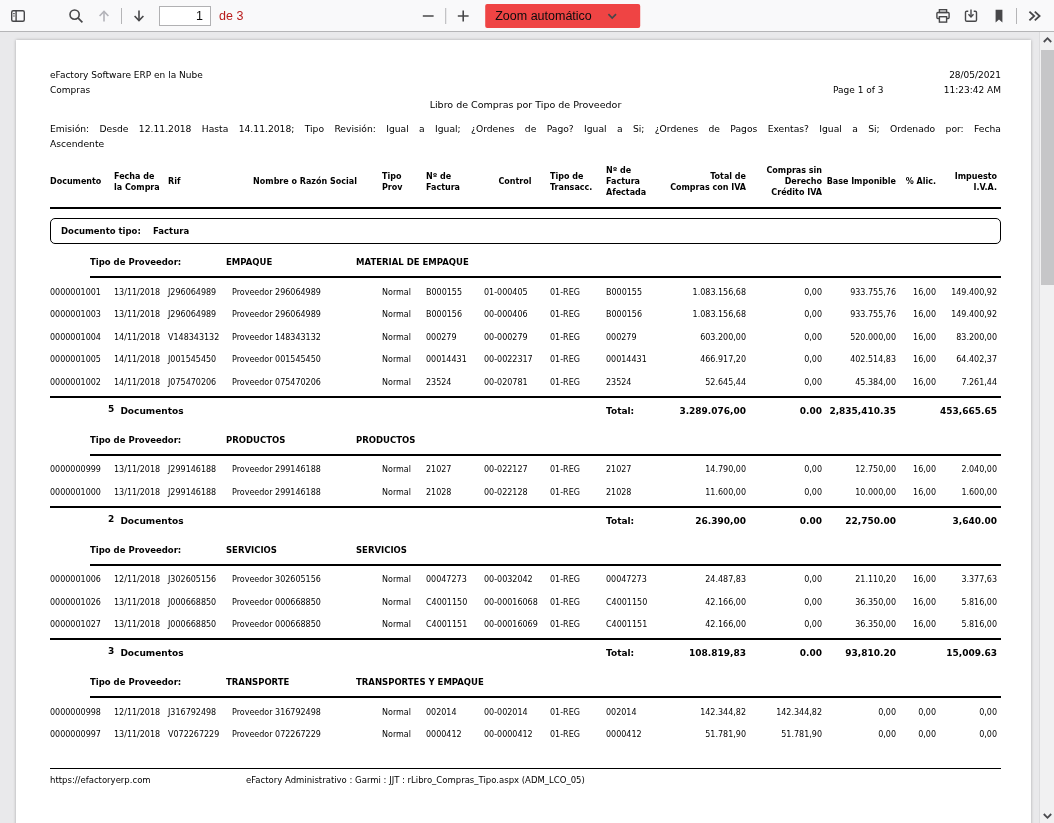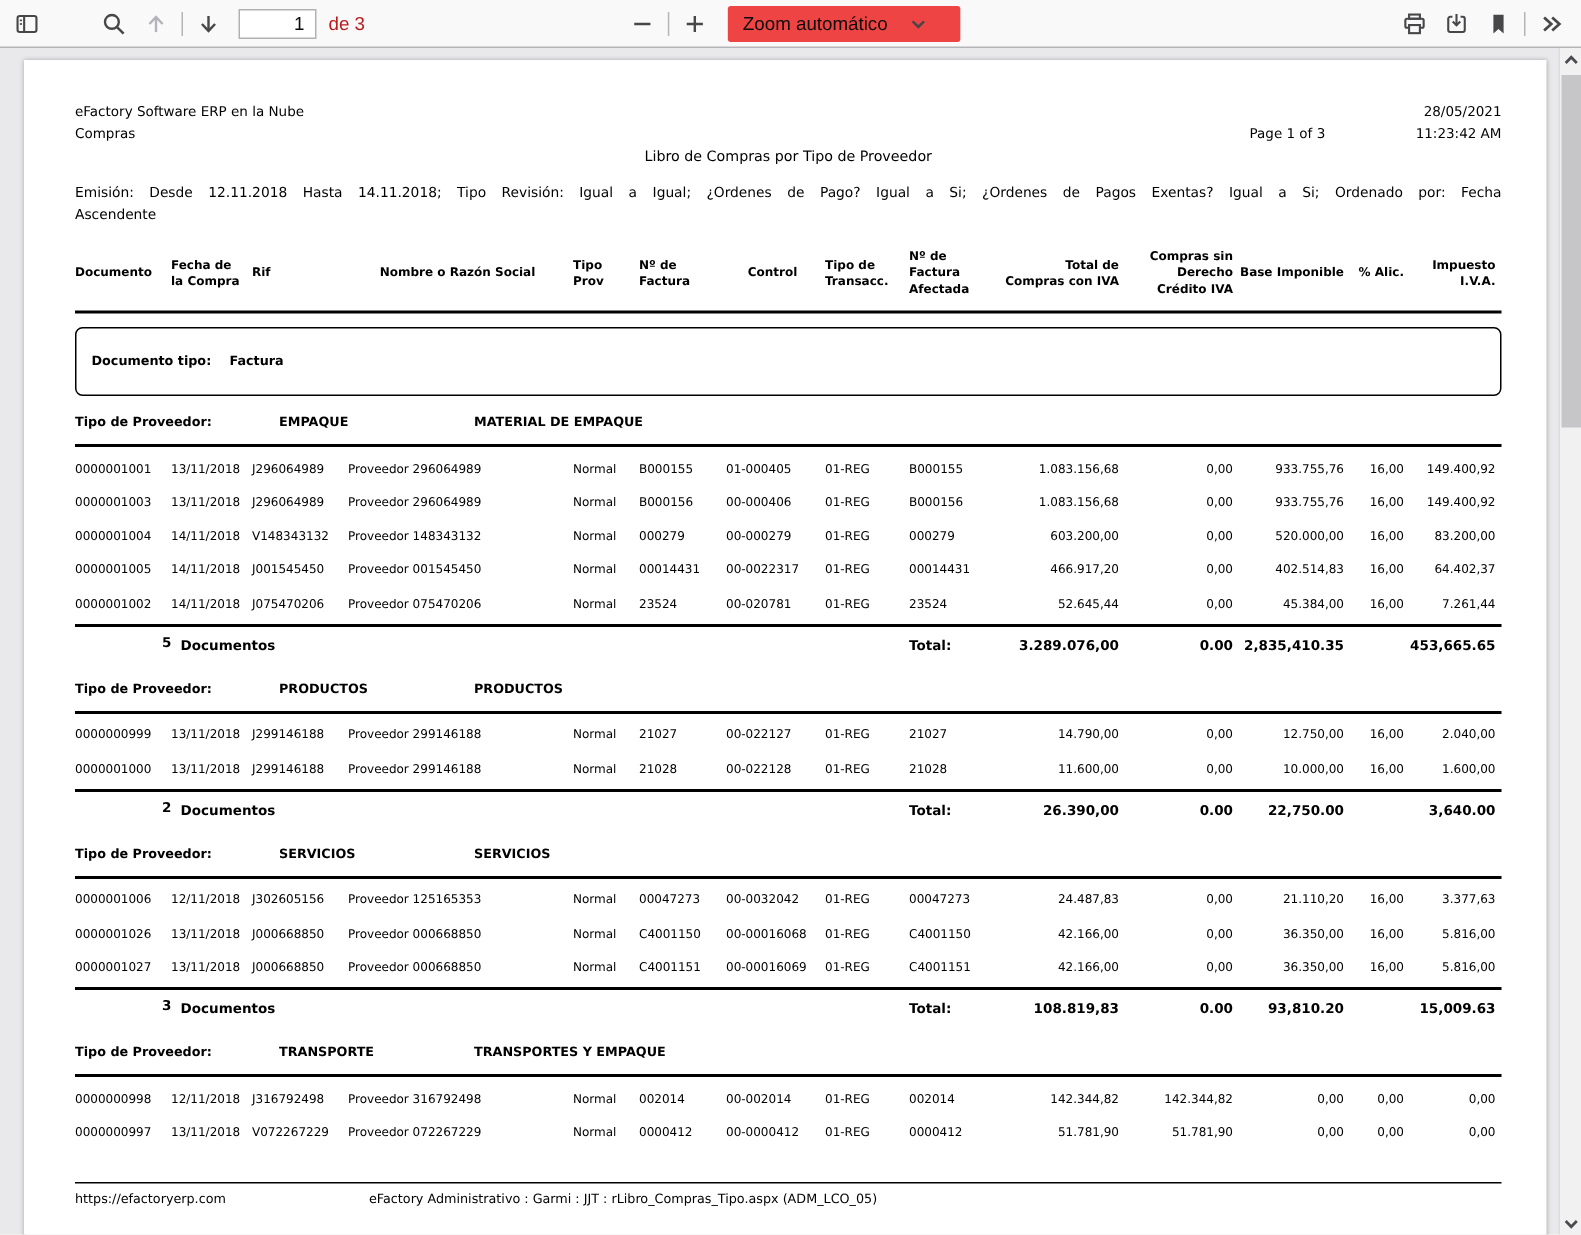--- a/index.html
+++ b/index.html
@@ -62,26 +62,26 @@
   .criteria .l1 { text-align:justify; text-align-last:justify; }
 
   .grid { display:grid; grid-template-columns:64px 54px 64px 150px 44px 58px 66px 56px 64px 80px 76px 74px 40px minmax(0,1fr); }
   .a-l { text-align:left; } .a-c { text-align:center; } .a-r { text-align:right; }
   .cell, .hcell { padding-right:4px; white-space:nowrap; }
   .hcell { white-space:normal; font-weight:bold; font-size:8px; line-height:11px; align-self:center; }
   #col-headers { margin-top:14px; padding-bottom:9px; border-bottom:2.5px solid #000; align-items:center; }
 
   .doc-type-box {
     margin-top:9px; border:1.3px solid #000; border-radius:5px;
-    padding:17px 10px; display:flex; font-size:8.5px; font-weight:bold;
+    padding:7px 10px; display:flex; font-size:8.5px; font-weight:bold;
   }
   .doc-type-box .lab { width:92px; }
 
   .group { margin-top:13px; }
-  .group-header { display:flex; font-size:8.5px; font-weight:bold; padding-bottom:9px; border-bottom:2.5px solid #000; }
+  .group-header { display:flex; font-size:8.5px; font-weight:bold; padding-bottom:9px; border-bottom:2.5px solid #000;margin-left:40px; }
   .group-header .g-label { width:136px; }
   .group-header .g-code { width:130px; }
   .rows { padding-top:3px; }
   .rows.closed { border-bottom:2.5px solid #000; padding-bottom:2px; }
   .row { align-items:center; height:22.5px; font-size:8px; }
   .total-row { margin-top:2px; height:22px; align-items:center; font-size:9px; font-weight:bold; }
   .total-row .cnt { position:relative; top:-2px; margin-right:3px; }
 
   .report-footer {
     margin-top:22px; border-top:1.5px solid #000; padding-top:6px;
@@ -399,21 +399,21 @@
           <div class="group-header">
             <span class="g-label">Tipo de Proveedor:</span>
             <span class="g-code">SERVICIOS</span>
             <span class="g-name">SERVICIOS</span>
           </div>
           <div class="rows closed">
             <div class="row grid">
               <div class="cell a-l">0000001006</div>
               <div class="cell a-l">12/11/2018</div>
               <div class="cell a-l">J302605156</div>
-              <div class="cell a-l">Proveedor 125165353</div>
+              <div class="cell a-l">Proveedor 302605156</div>
               <div class="cell a-l">Normal</div>
               <div class="cell a-l">00047273</div>
               <div class="cell a-l">00-0032042</div>
               <div class="cell a-l">01-REG</div>
               <div class="cell a-l">00047273</div>
               <div class="cell a-r">24.487,83</div>
               <div class="cell a-r">0,00</div>
               <div class="cell a-r">21.110,20</div>
               <div class="cell a-r">16,00</div>
               <div class="cell a-r">3.377,63</div>

